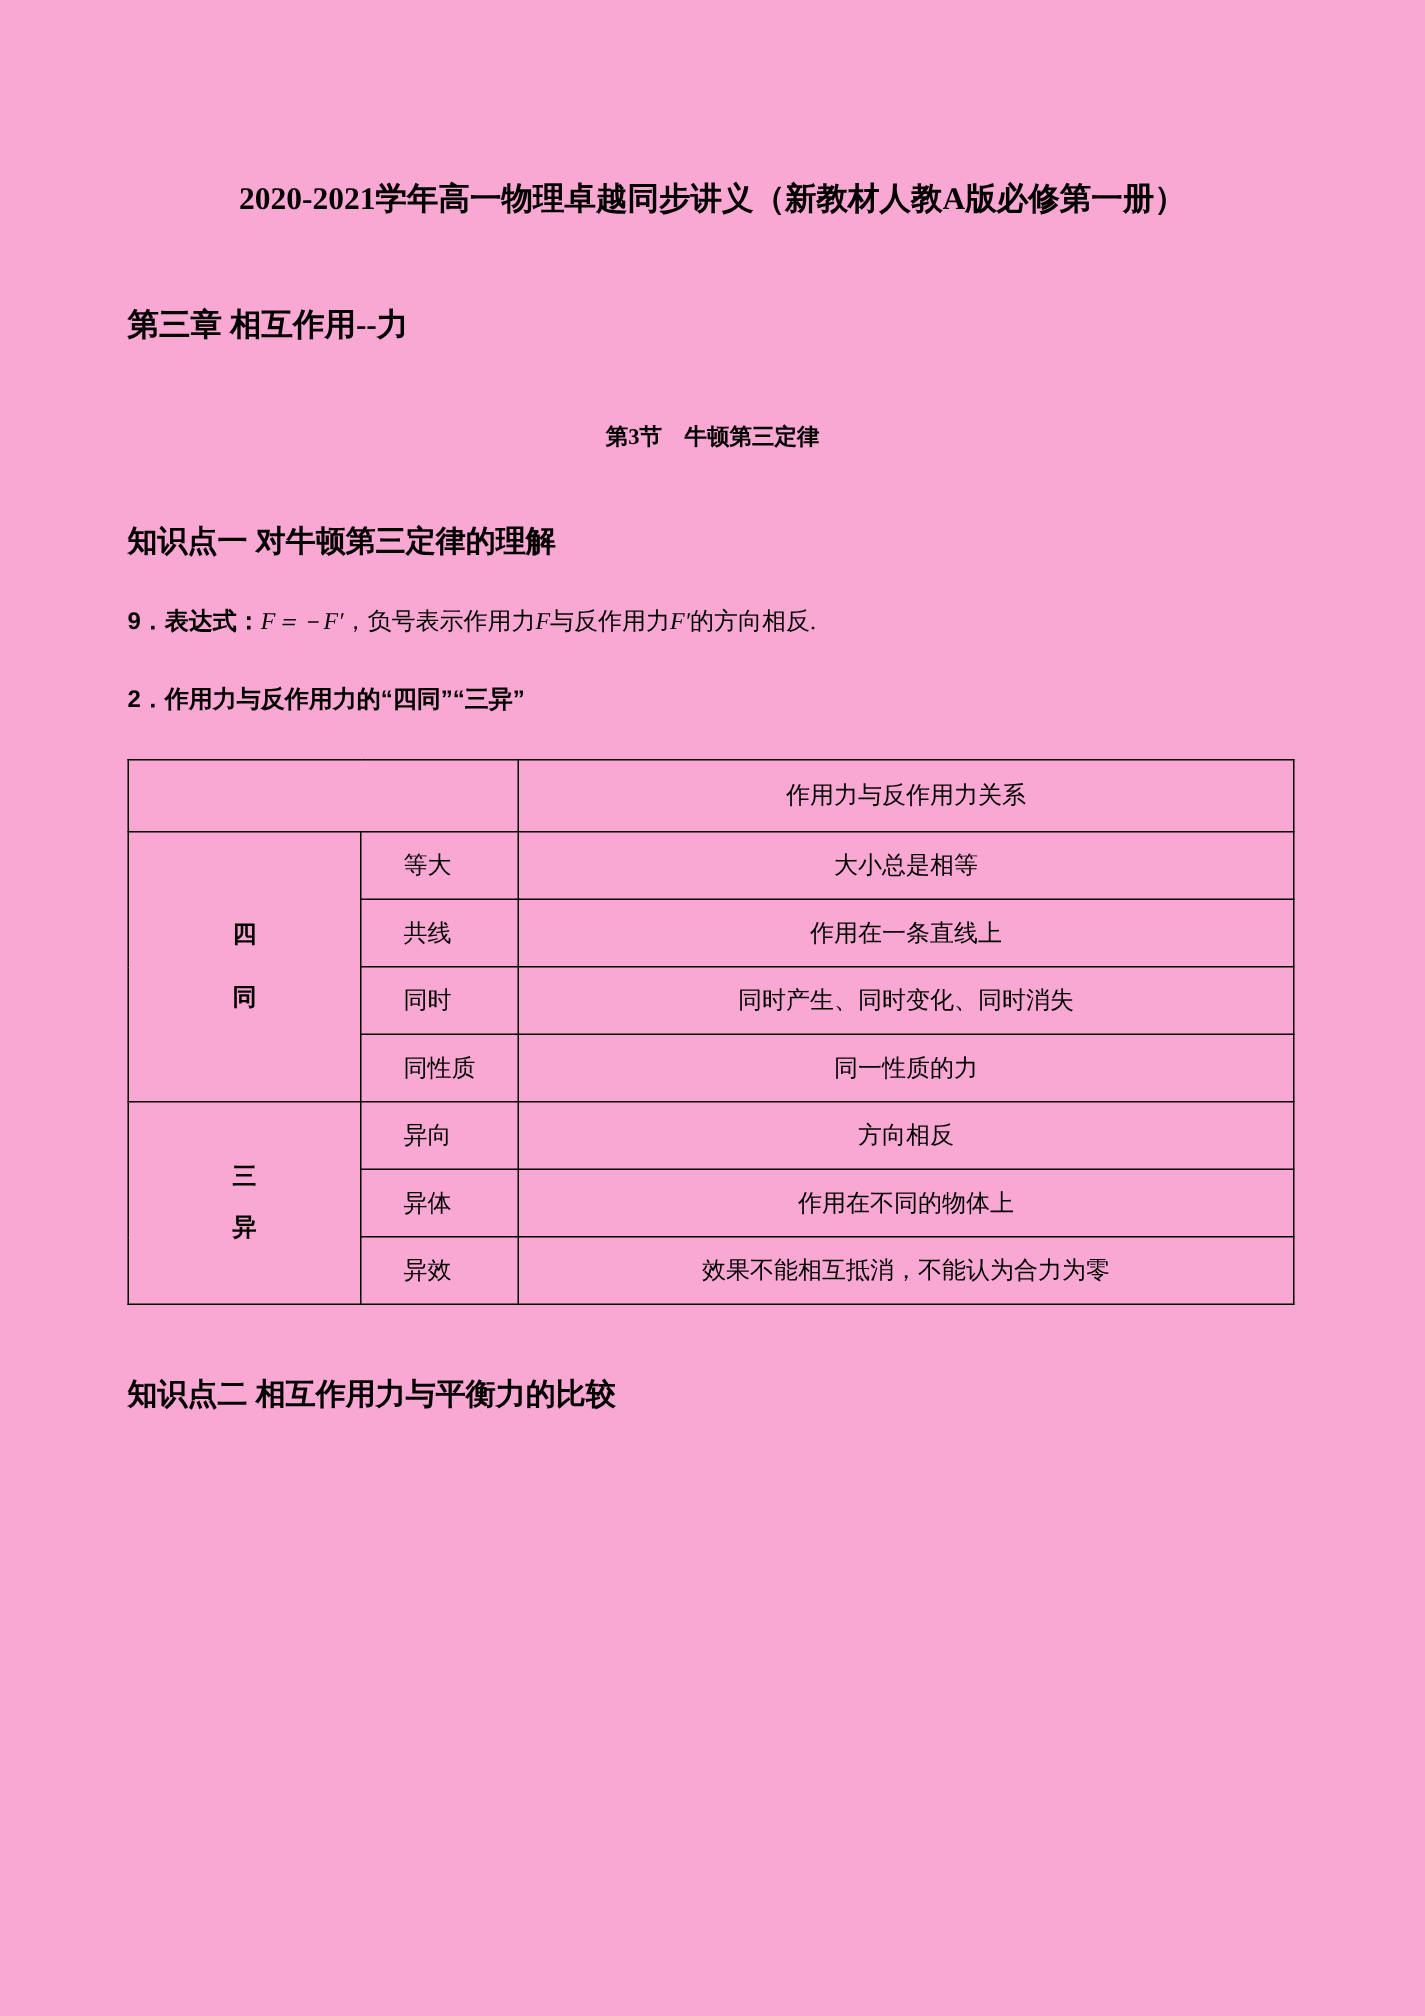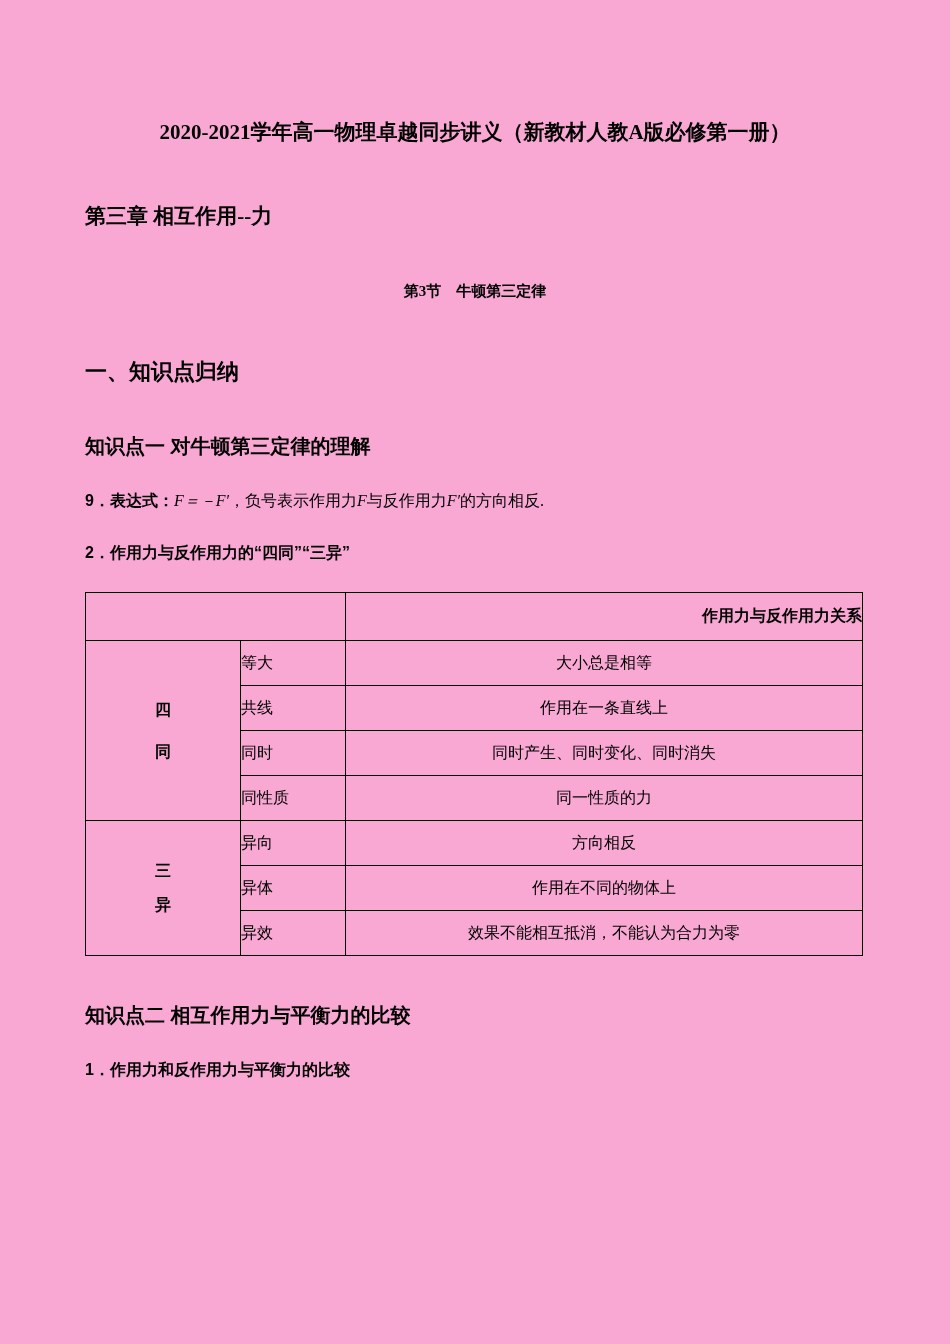--- a/index.html
+++ b/index.html
@@ -73,33 +73,34 @@
     border: 1px solid #000;
     font-size: 16px;
     vertical-align: middle;
   }
   .t1 .col-group { width: 155px; }
   .t1 .col-attr  { width: 105px; }
   .t1 .col-val   { width: 517px; }
   .t1 tr.head-row td { height: 48px; }
   .t1 tr.body-row td { height: 45px; }
   .t1 .c-head {
-    text-align: right;
-    font-weight: bold;
+    text-align: center;
+    font-weight: normal;
   }
   .t1 .c-group {
     text-align: center;
     font-weight: bold;
     vertical-align: middle;
   }
   .t1 .c-group .gchar { line-height: 22px; }
   .t1 .c-group .gchar + .gchar { margin-top: 20px; }
   .t1 .c-group.small-gap .gchar + .gchar { margin-top: 12px; }
   .t1 .c-attr {
     text-align: left;
+    padding-left: 28px;
     margin-left: 32px;
   }
   .t1 .c-val {
     text-align: center;
   }
   
   table.t2 {
     border-collapse: collapse;
     margin-top: 26px;
     table-layout: fixed;
@@ -131,21 +132,20 @@
 <body>
 
 <div class="page">
 
   <h1 class="doc-title">2020-2021学年高一物理卓越同步讲义（新教材人教A版必修第一册）</h1>
 
   <h2 class="chapter-title">第三章 相互作用--力</h2>
 
   <h2 class="section-title">第3节　牛顿第三定律</h2>
 
-  <h3 class="part-heading">一、知识点归纳</h3>
 
   <h4 class="kp-heading">知识点一 对牛顿第三定律的理解</h4>
 
   <p class="body-line">
     <span class="num-label">9．表达式：</span><span class="math">F＝－F′</span><span>，负号表示作用力</span><span class="math">F</span><span>与反作用力</span><span class="math">F′</span><span>的方向相反.</span>
   </p>
 
   <p class="body-line bold-line">2．作用力与反作用力的“四同”“三异”</p>
 
   <table class="t1">
@@ -193,16 +193,15 @@
     </tr>
     <tr class="body-row">
       <td class="c-attr">异效</td>
       <td class="c-val">效果不能相互抵消，不能认为合力为零</td>
     </tr>
   </tbody>
     </table>
 
   <h4 class="kp-heading">知识点二 相互作用力与平衡力的比较</h4>
 
-  <p class="body-line bold-line">1．作用力和反作用力与平衡力的比较</p>
 
 
 </div>
 
 </body></html>

